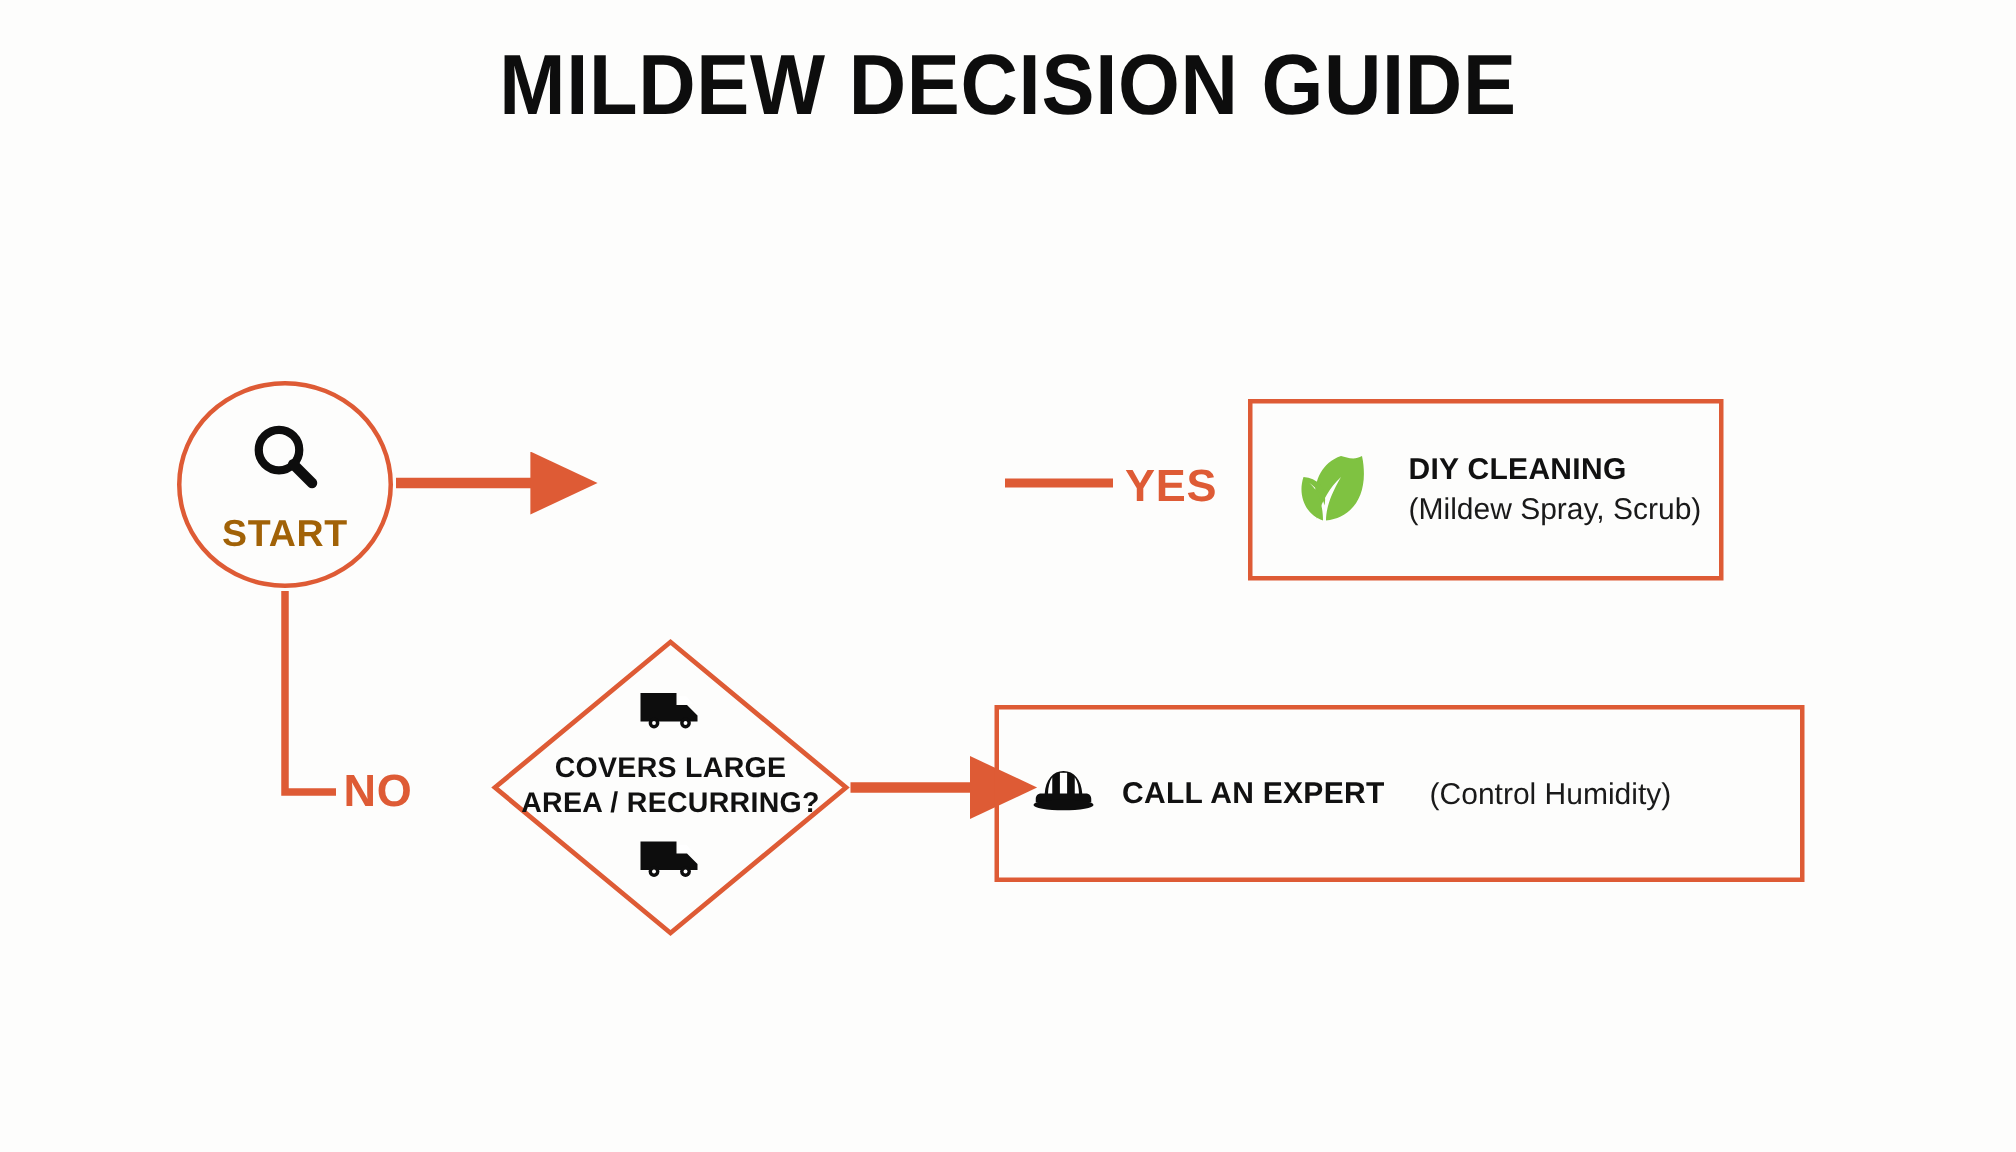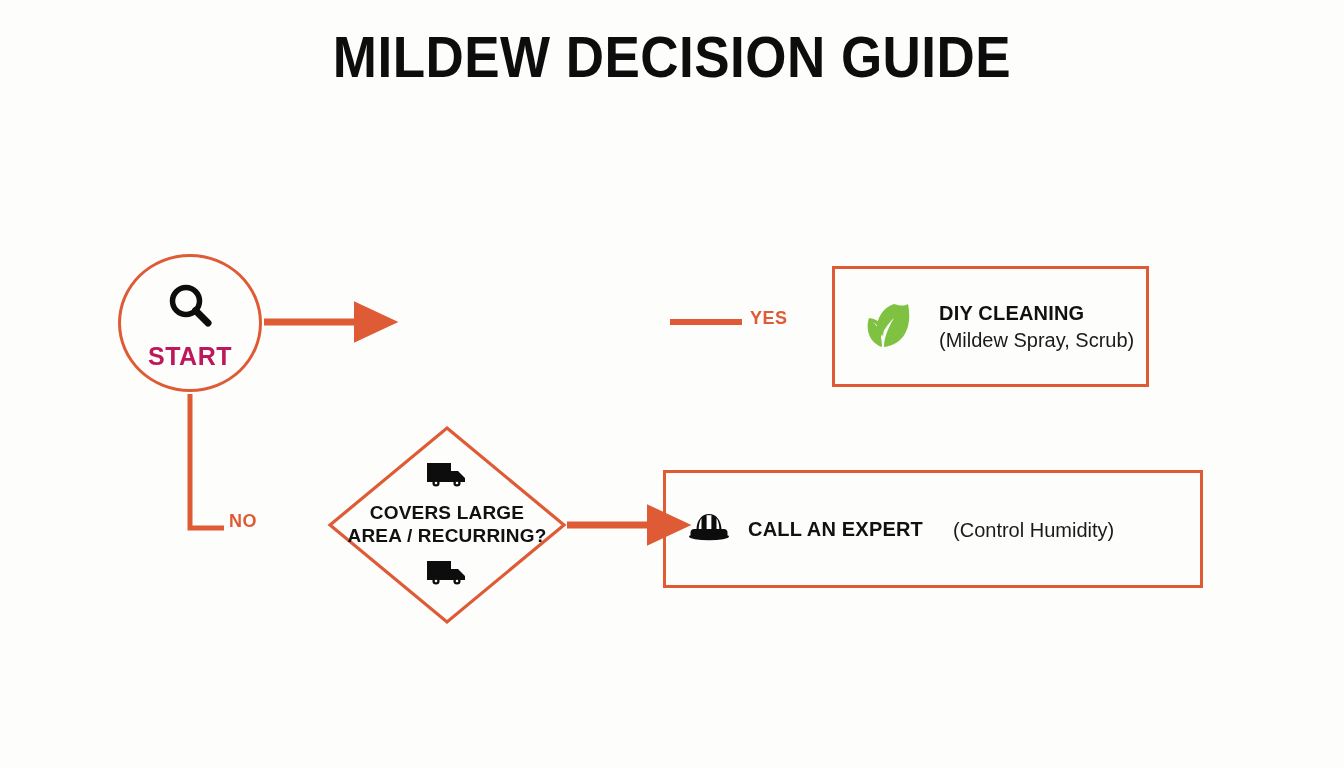--- a/index.html
+++ b/index.html
@@ -41,21 +41,21 @@
     box-sizing:border-box;
     display:flex;
     flex-direction:column;
     align-items:center;
     justify-content:center;
   }
   .start-icon{display:block;margin-top:2px;margin-bottom:2px;}
   .start-label{
     font-size:25px;
     font-weight:bold;
-    color:#be185d;
+    color:#a16207;
     letter-spacing:0.5px;
     margin-top:2px;
   }
 
   
   .diamond-wrap{position:absolute;}
   .diamond-shape{position:absolute;left:0;top:0;}
   .diamond-content{
     position:absolute;left:0;top:0;
     width:100%;height:100%;
@@ -74,21 +74,21 @@
   #diamond-small .icon-row{margin-bottom:4px;}
 
   #diamond-large{left:327px;top:425px;width:240px;height:200px;}
   #diamond-large .diamond-text{font-size:19px;letter-spacing:0.2px;}
   #diamond-large .icon-top{margin-bottom:8px;}
   #diamond-large .icon-bottom{margin-top:10px;}
 
   
   .edge-label{
     position:absolute;
-    font-size:18px;
+    font-size:30px;
     font-weight:bold;
     color:#DE5B35;
     letter-spacing:0.5px;
   }
   #label-yes{left:750px;top:308px;}
   #label-no{left:229px;top:511px;}
 
   
   .outcome-box{
     position:absolute;

